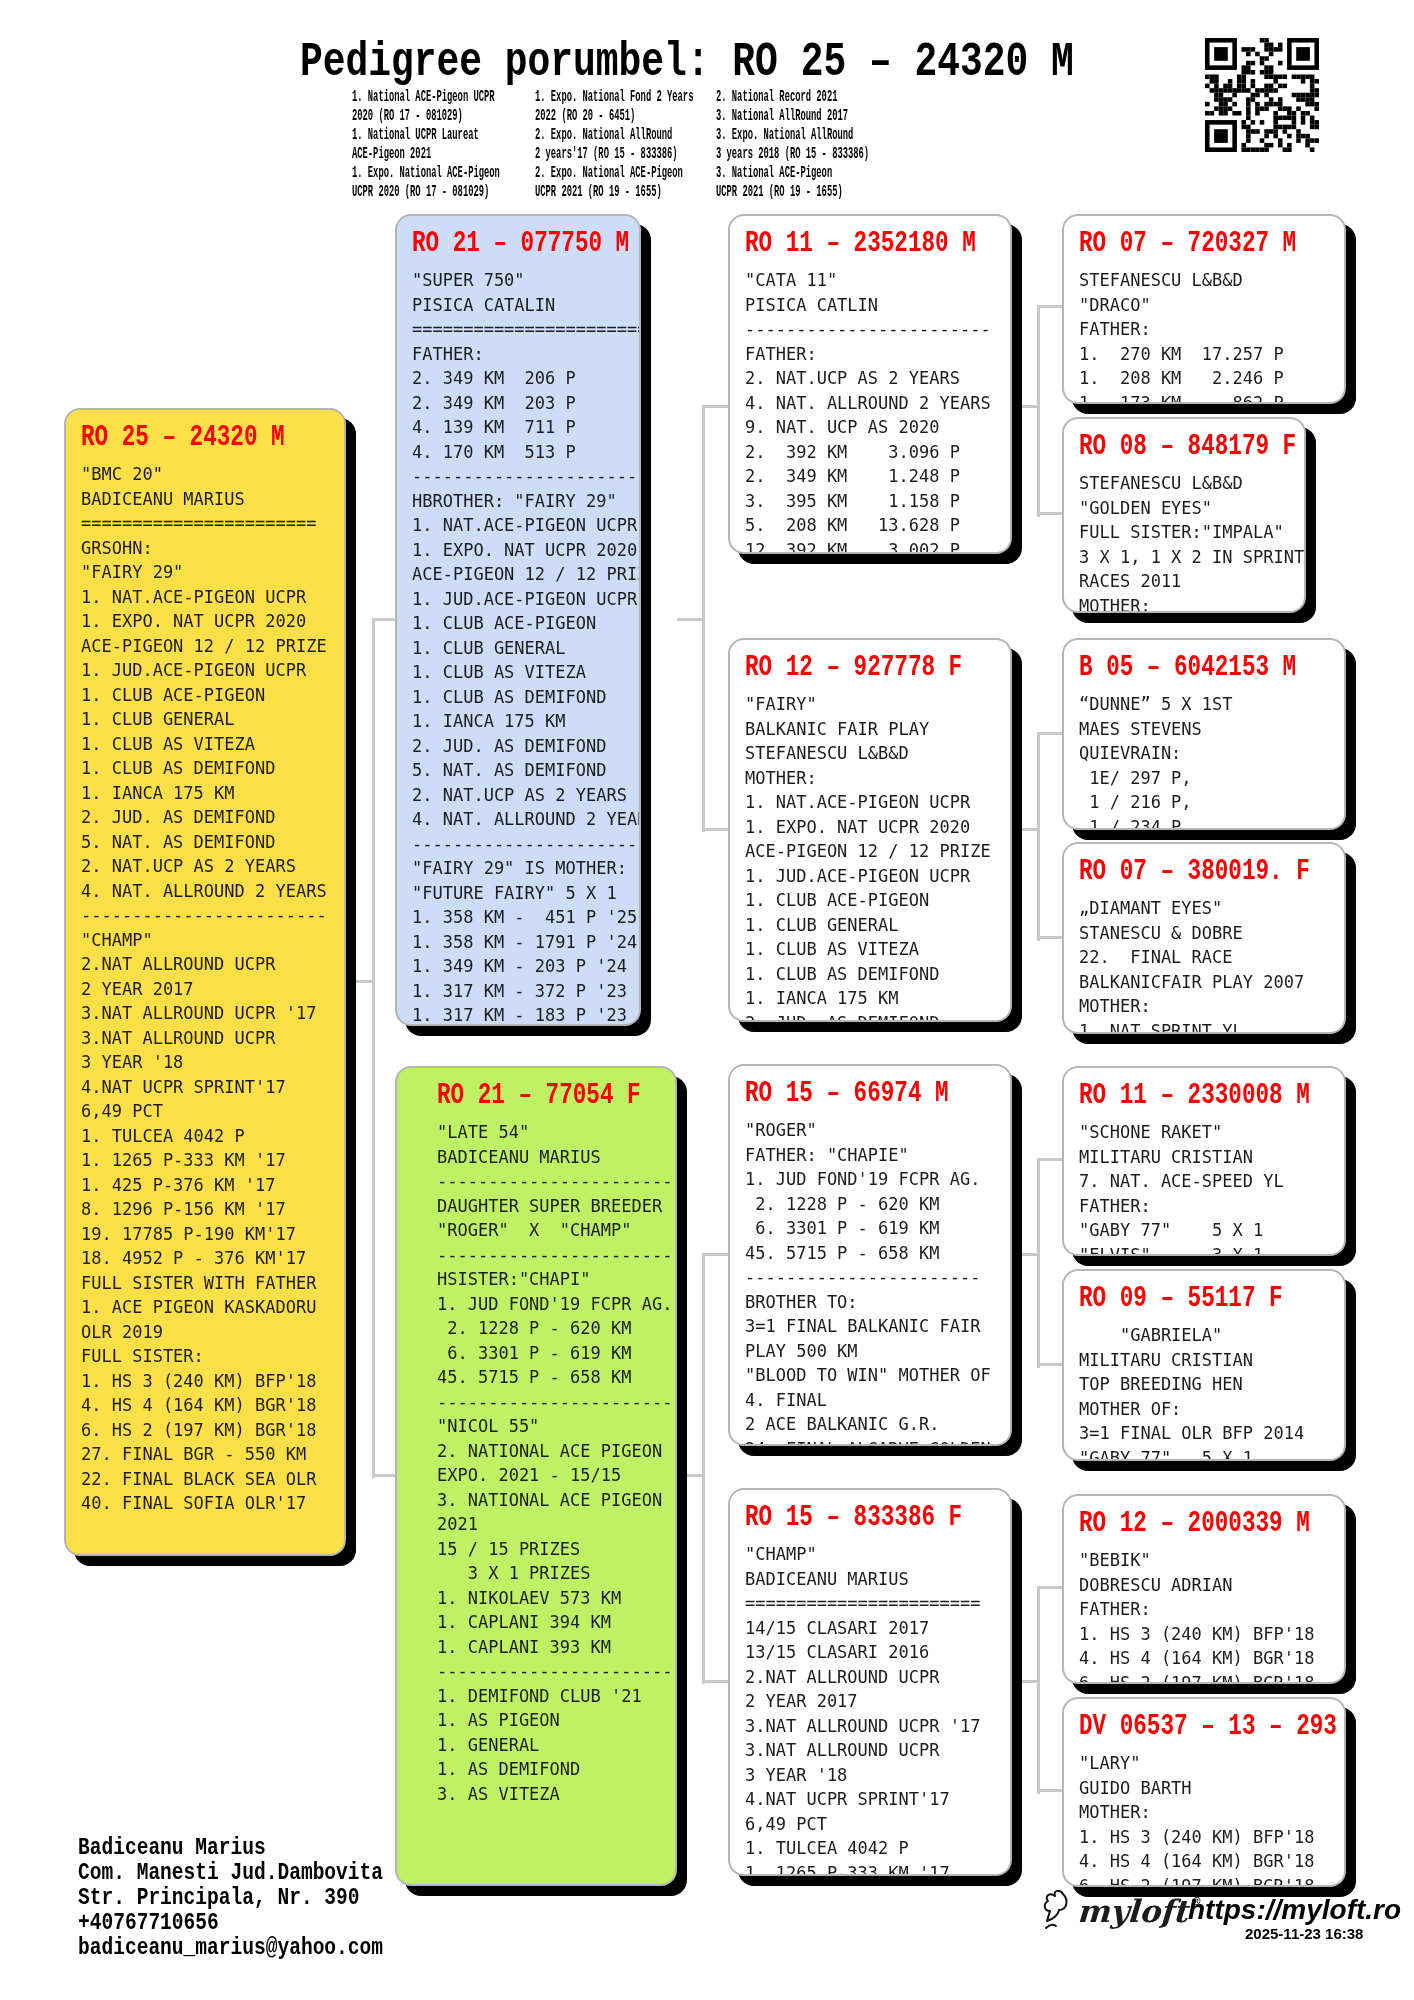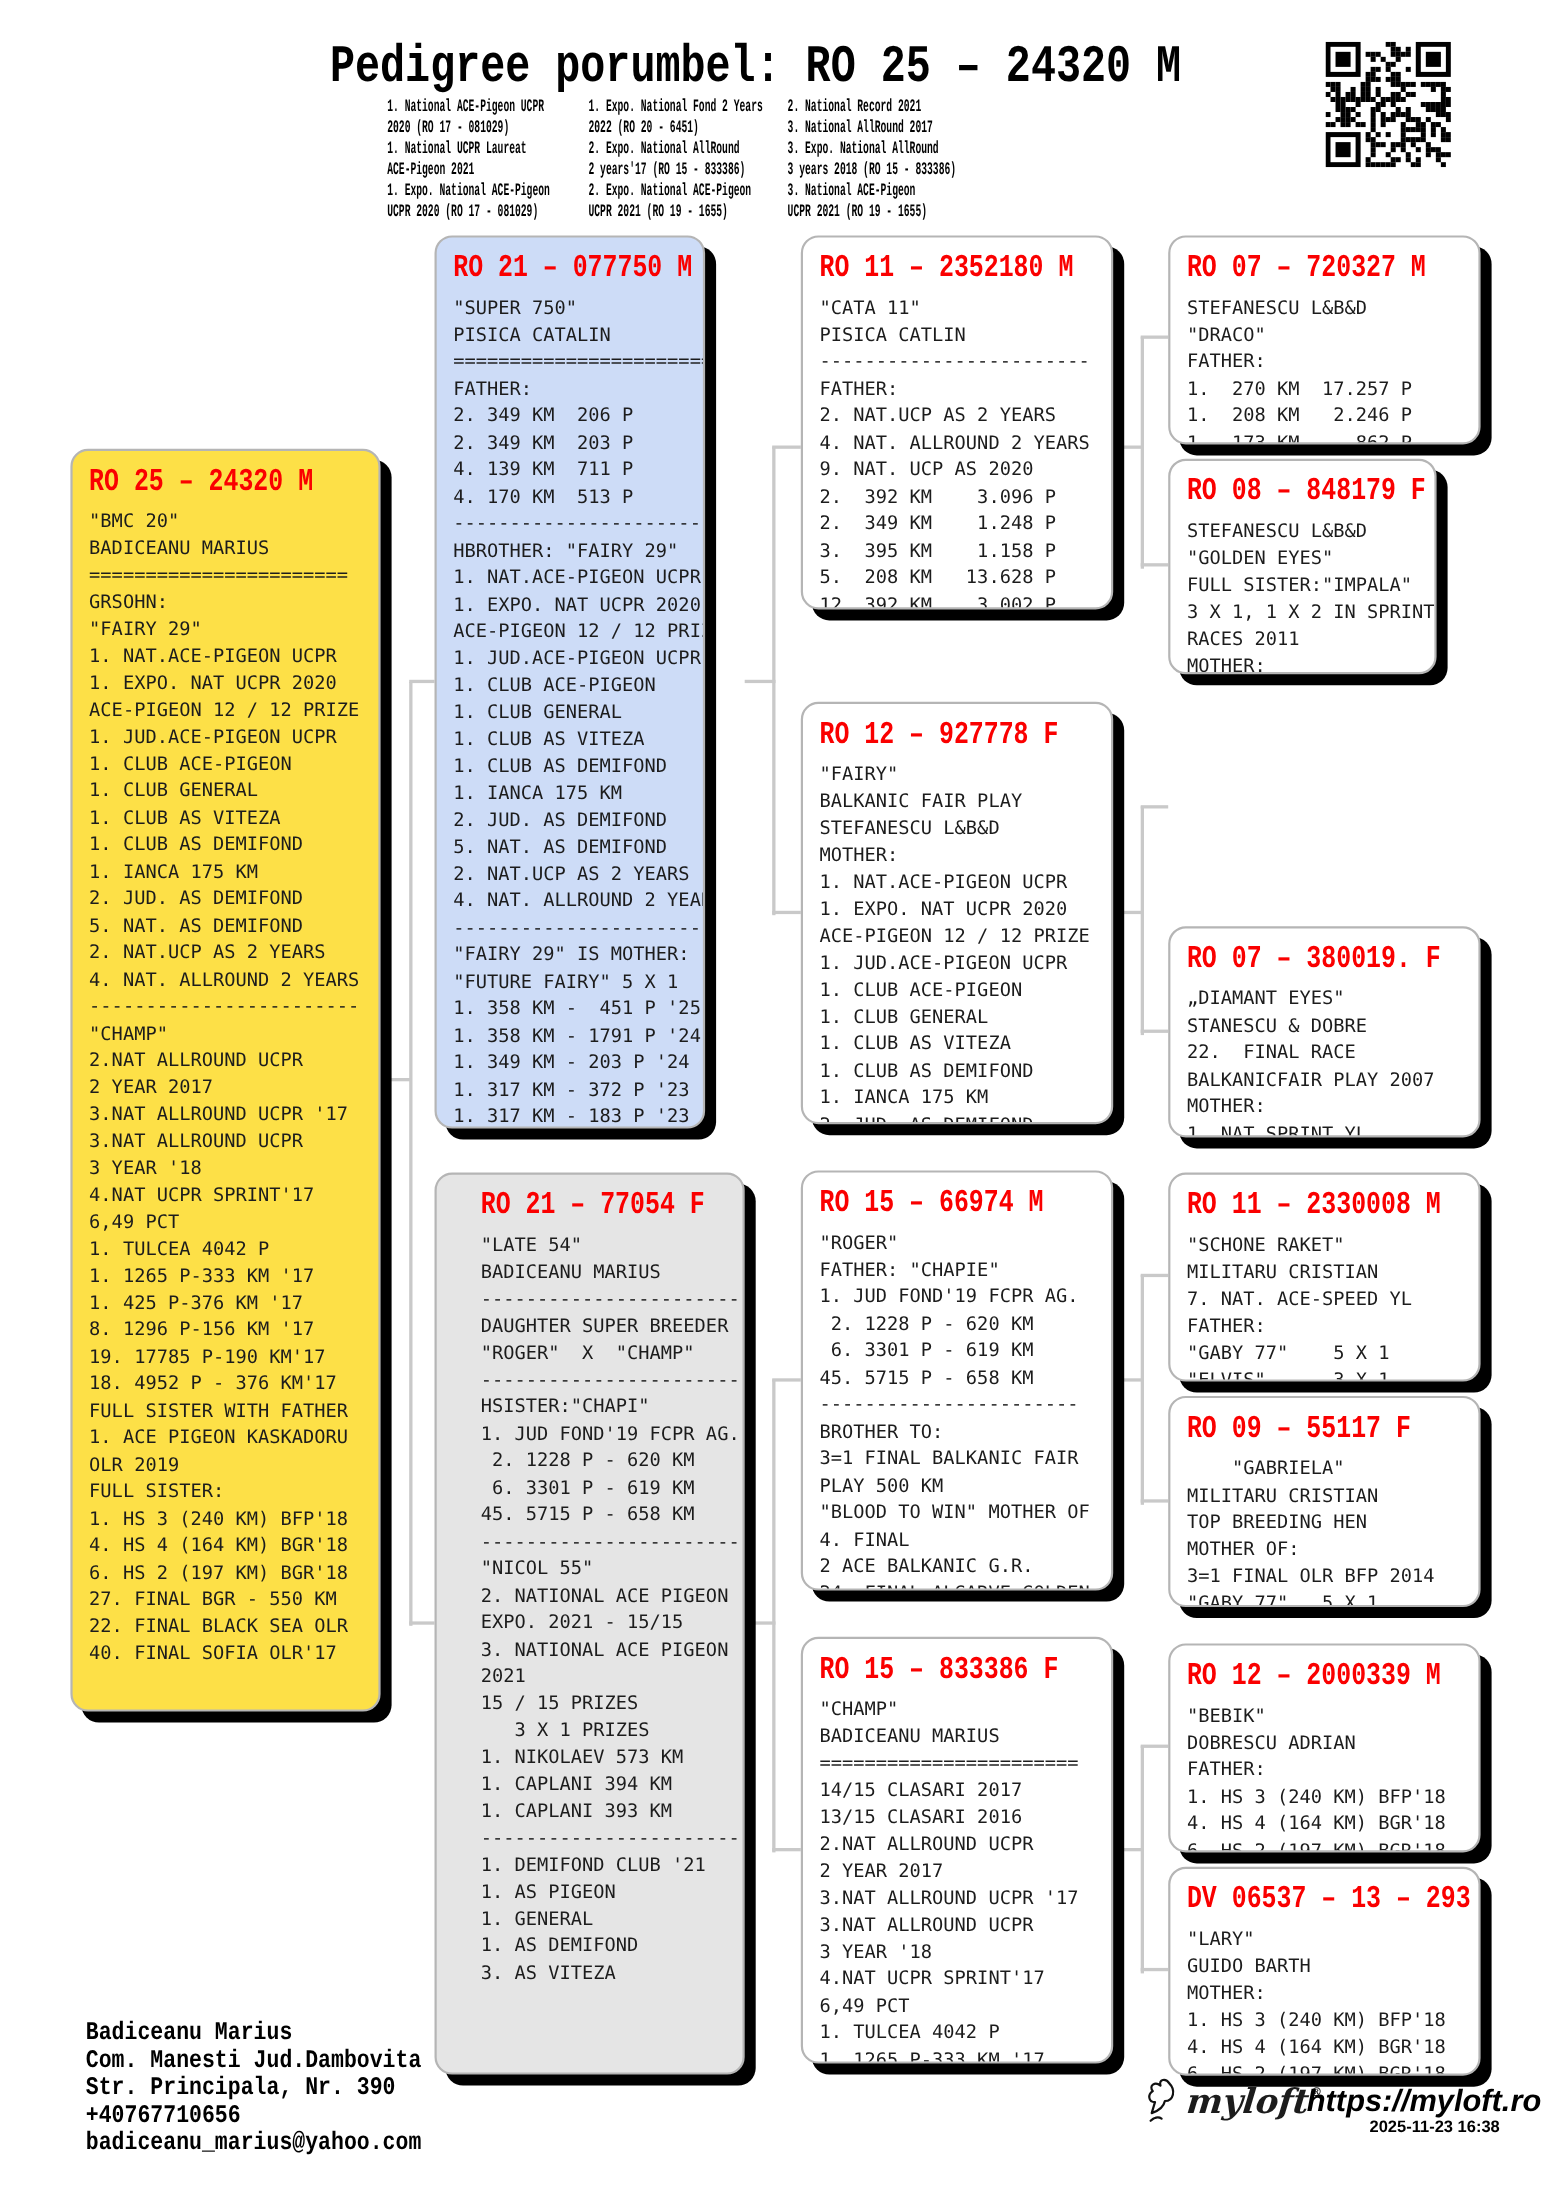--- a/index.html
+++ b/index.html
@@ -10,21 +10,21 @@
         transform:scaleX(0.79);transform-origin:0 0;}
   .subcol{position:absolute;top:88px;font-family:"Liberation Mono",monospace;font-weight:bold;
         font-size:16px;line-height:19px;white-space:pre;color:#000;
         transform:scaleX(0.55);transform-origin:0 0;}
   .qr{position:absolute;left:1205px;top:38px;width:114px;height:114px;}
   .conn{position:absolute;background:#c9c9c9;}
   .box{position:absolute;box-sizing:border-box;border:2px solid #b5b5b5;border-radius:16px;
         box-shadow:10px 10px 0 #000;padding:12px 15px;overflow:hidden;background:#fff;}
   .box.gray{background:#fde047;}
   .box.blue{background:#cddcf7;}
-  .box.green{background:#e5e5e5;padding-left:40px;}
+  .box.green{background:#bef264;padding-left:40px;}
   .ring{font-family:"Liberation Mono",monospace;font-weight:bold;font-size:29px;line-height:32px;
         height:32px;margin-bottom:8px;color:#fa0000;white-space:nowrap;
         transform:scaleX(0.78);transform-origin:0 50%;}
   .bodytext{font-size:17px;line-height:24.5px;white-space:pre;}
   .contact{position:absolute;left:78px;top:1836px;font-family:"Liberation Mono",monospace;
         font-weight:bold;font-size:23px;line-height:25px;white-space:pre;color:#000;
         transform:scaleX(0.85);transform-origin:0 0;}
   .logo{position:absolute;left:1042px;top:1888px;display:flex;align-items:flex-start;gap:5px;}
   .logotext{font-family:"DejaVu Serif",serif;font-style:italic;font-weight:bold;font-size:31px;
         line-height:1;display:inline-block;transform:skewX(-6deg);margin-top:8px;}
@@ -512,20 +512,29 @@
   <div class="box" style="left:1062px;top:417px;width:244px;height:196px;">
     <div class="ring">RO 08 – 848179 F</div>
     <div class="bodytext">STEFANESCU L&amp;B&amp;D
 "GOLDEN EYES"
 FULL SISTER:"IMPALA"
 3 X 1, 1 X 2 IN SPRINT
 RACES 2011
 MOTHER:</div>
   </div>
 
+  <div class="box" style="left:1062px;top:638px;width:284px;height:192px;">
+    <div class="ring">B 05 – 6042153 M</div>
+    <div class="bodytext">“DUNNE” 5 X 1ST
+MAES STEVENS
+QUIEVRAIN:
+ 1E/ 297 P,
+ 1 / 216 P,
+ 1 / 234 P,</div>
+  </div>
 
   <div class="box" style="left:1062px;top:842px;width:284px;height:192px;">
     <div class="ring">RO 07 – 380019. F</div>
     <div class="bodytext">„DIAMANT EYES"
 STANESCU &amp; DOBRE
 22.  FINAL RACE
 BALKANICFAIR PLAY 2007
 MOTHER:
 1. NAT SPRINT YL</div>
   </div>

